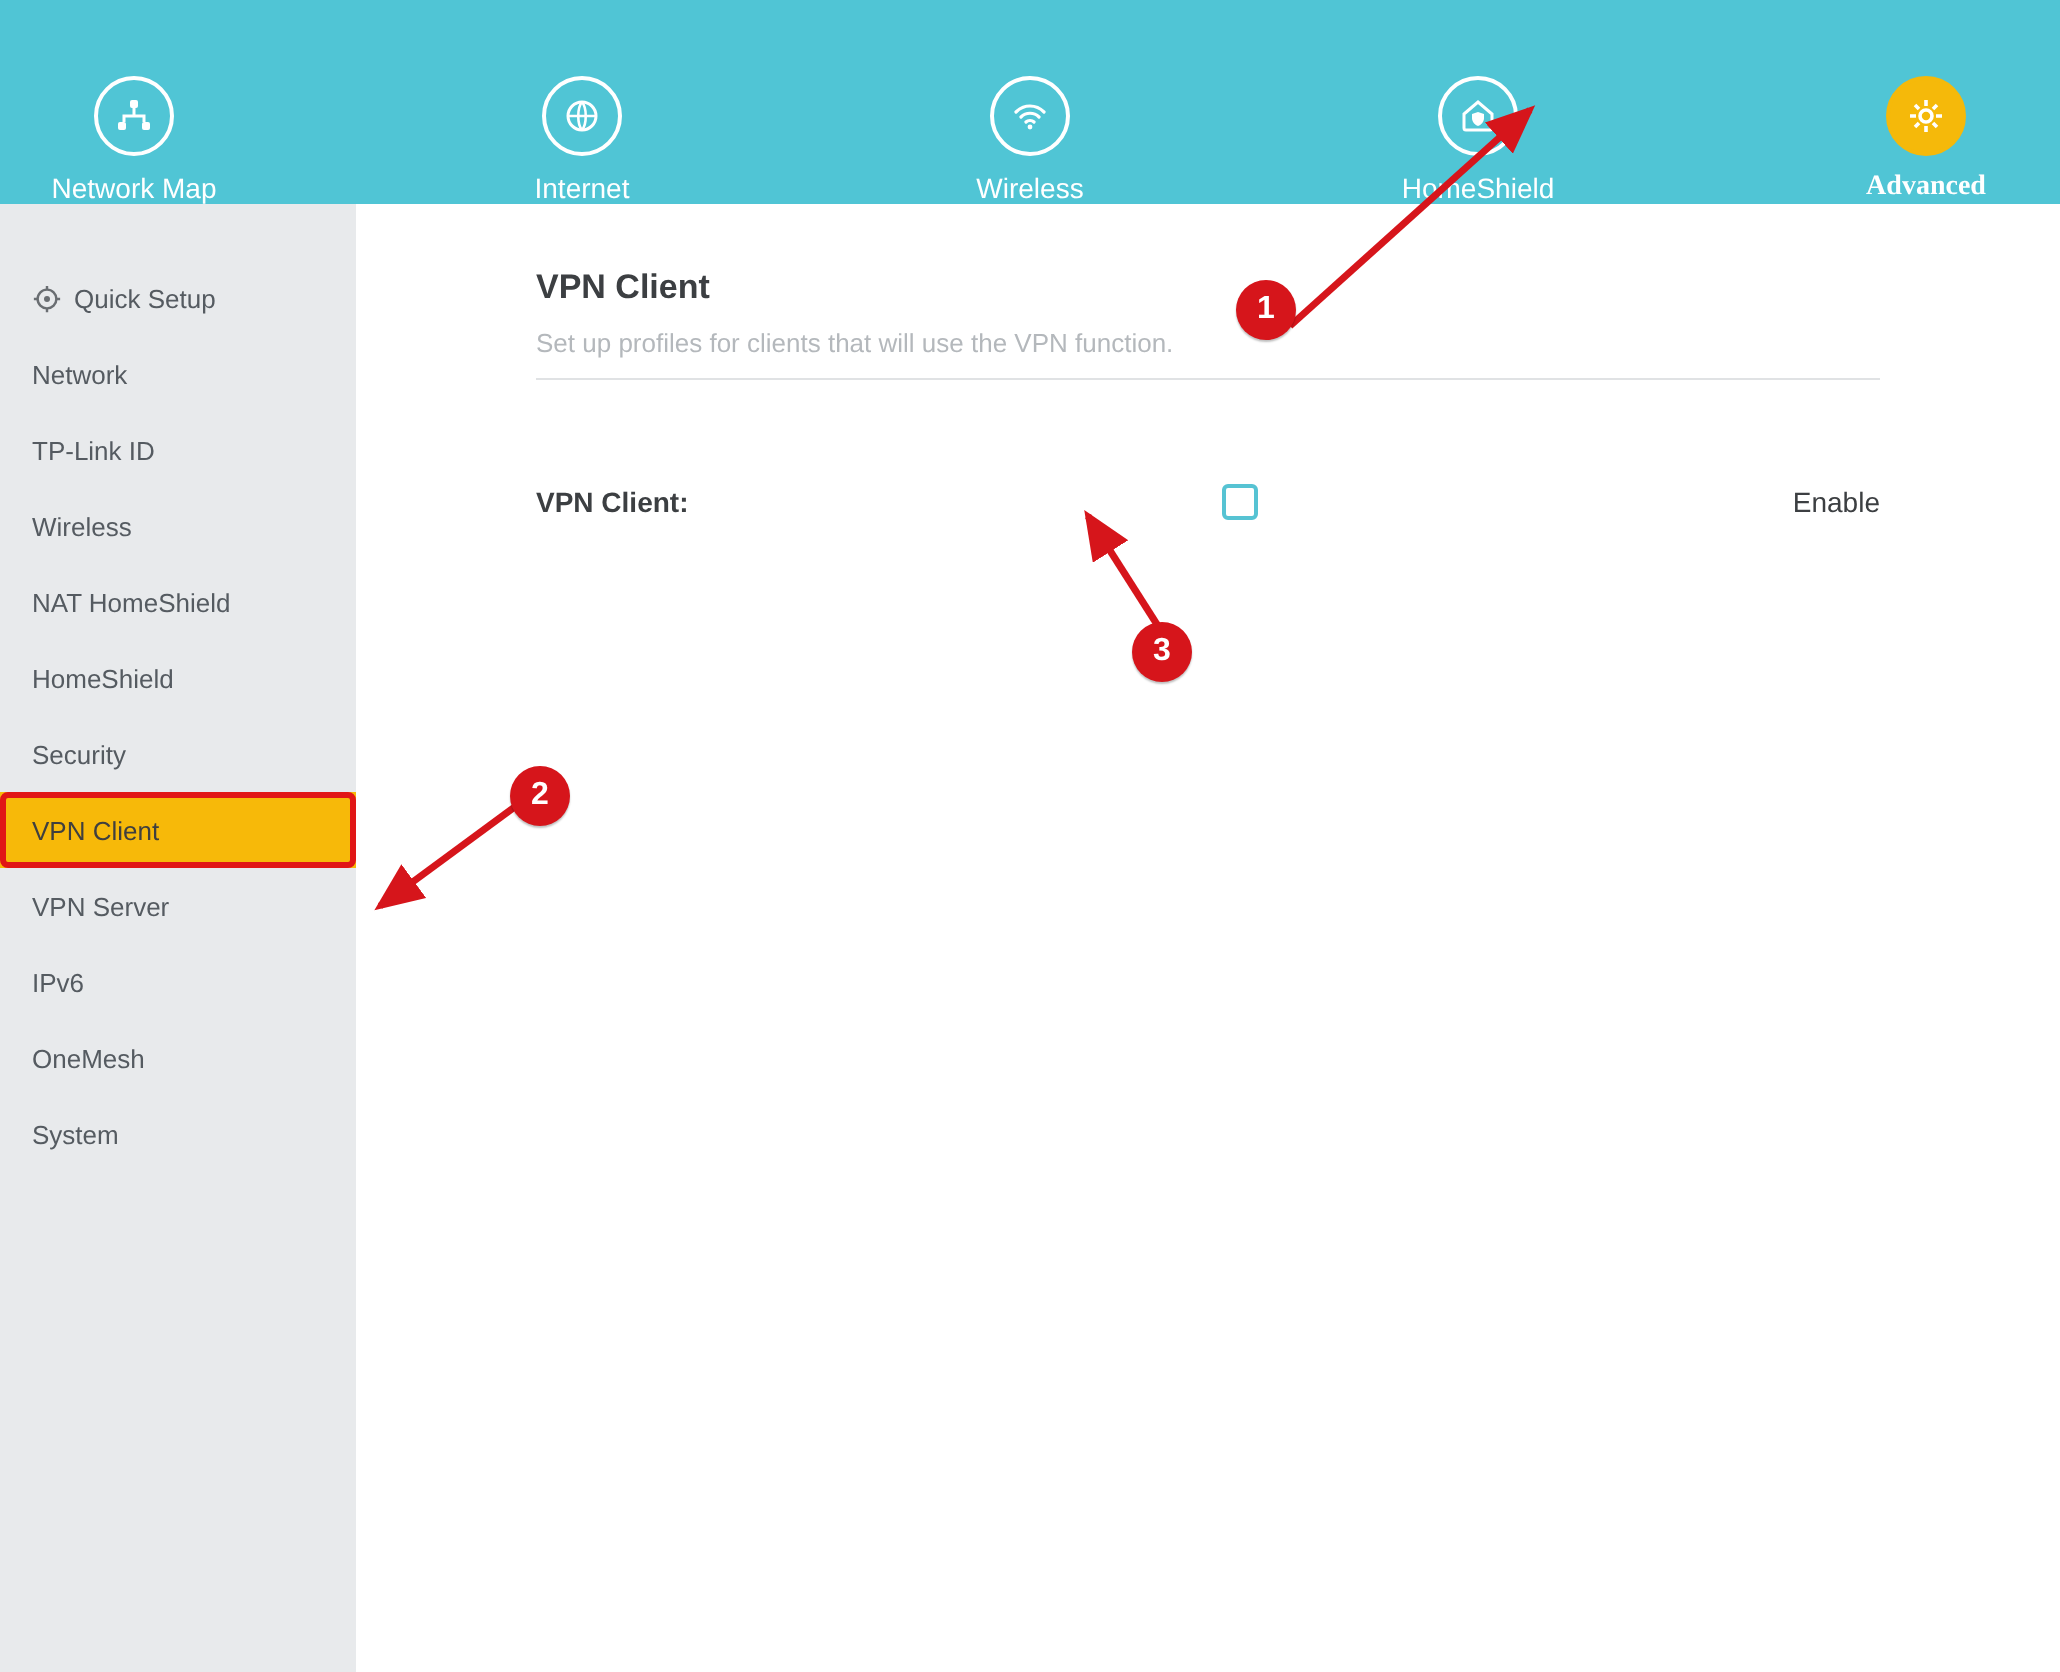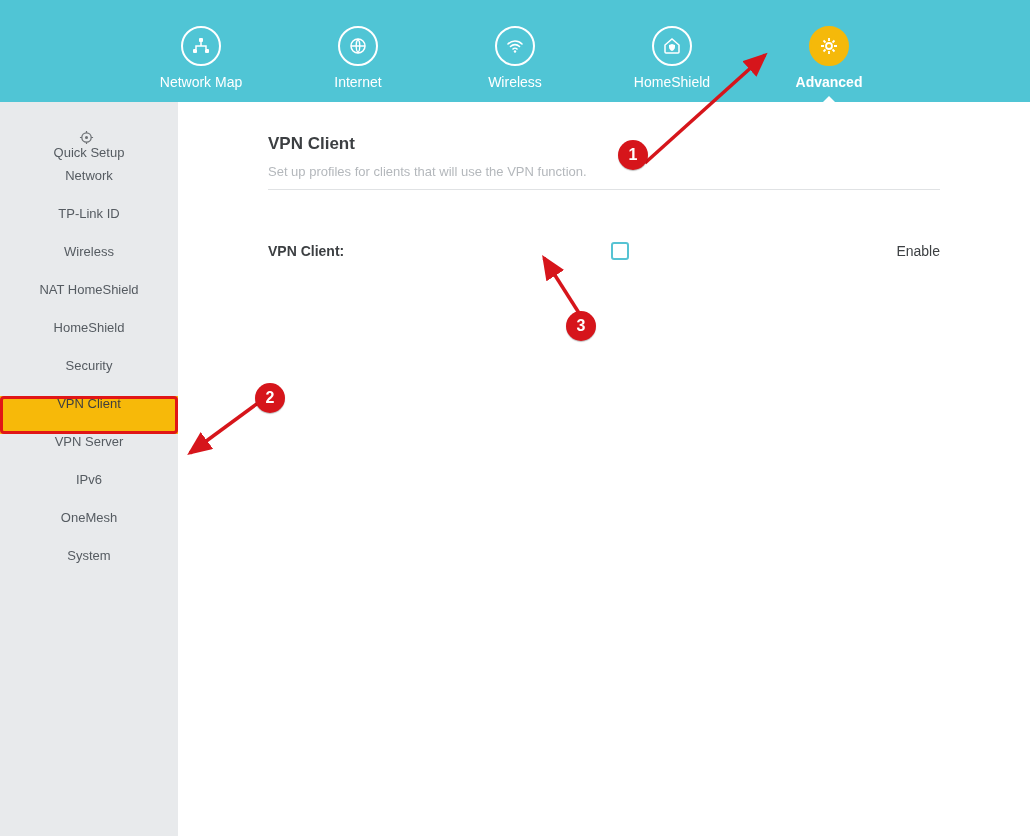--- a/index.html
+++ b/index.html
@@ -9,23 +9,23 @@
     height: 836px;
     background: #fff;
     position: relative;
     overflow: hidden;
   }
   .topbar {
     background: #50c5d5;
     height: 102px;
     display: flex;
     justify-content: center;
-    align-items: center;
+    align-items: flex-end;
     padding-top: 14px;
-    gap: 37px;
+    gap: 104px;
     position: relative;
   }
   .nav-item {
     display: flex;
     flex-direction: column;
     align-items: center;
     width: 120px;
     cursor: pointer;
     color: #fff;
     font-size: 14px;
@@ -39,21 +39,21 @@
     display: flex;
     align-items: center;
     justify-content: center;
     margin-bottom: 8px;
     background: transparent;
   }
   .nav-item.active .nav-icon-wrap {
     background: #f5b90a;
     border-color: #f5b90a;
   }
-  .nav-item.active .nav-label { font-weight: bold; }
+  .nav-item.active .nav-label { font-weight: bold; font-family: Liberation Serif, serif; }
   .nav-caret {
     position: absolute;
     bottom: -16px;
     width: 0; height: 0;
     border-left: 10px solid transparent;
     border-right: 10px solid transparent;
     border-bottom: 10px solid #fff;
     display: none;
   }
   .nav-item.active .nav-caret { display: block; }
@@ -71,21 +71,20 @@
   }
   .side-item {
     height: 38px;
     padding: 0 16px;
     display: flex;
     align-items: center;
     font-size: 13px;
     color: #555b61;
     cursor: pointer;
     position: relative;
-    flex-direction: column;
   }
   .side-item.first .qs-icon {
     margin-right: 6px;
     display: inline-flex;
     align-items: center;
   }
   .side-item.selected {
     background: #f7b909;
     color: #3f3f3f;
   }

